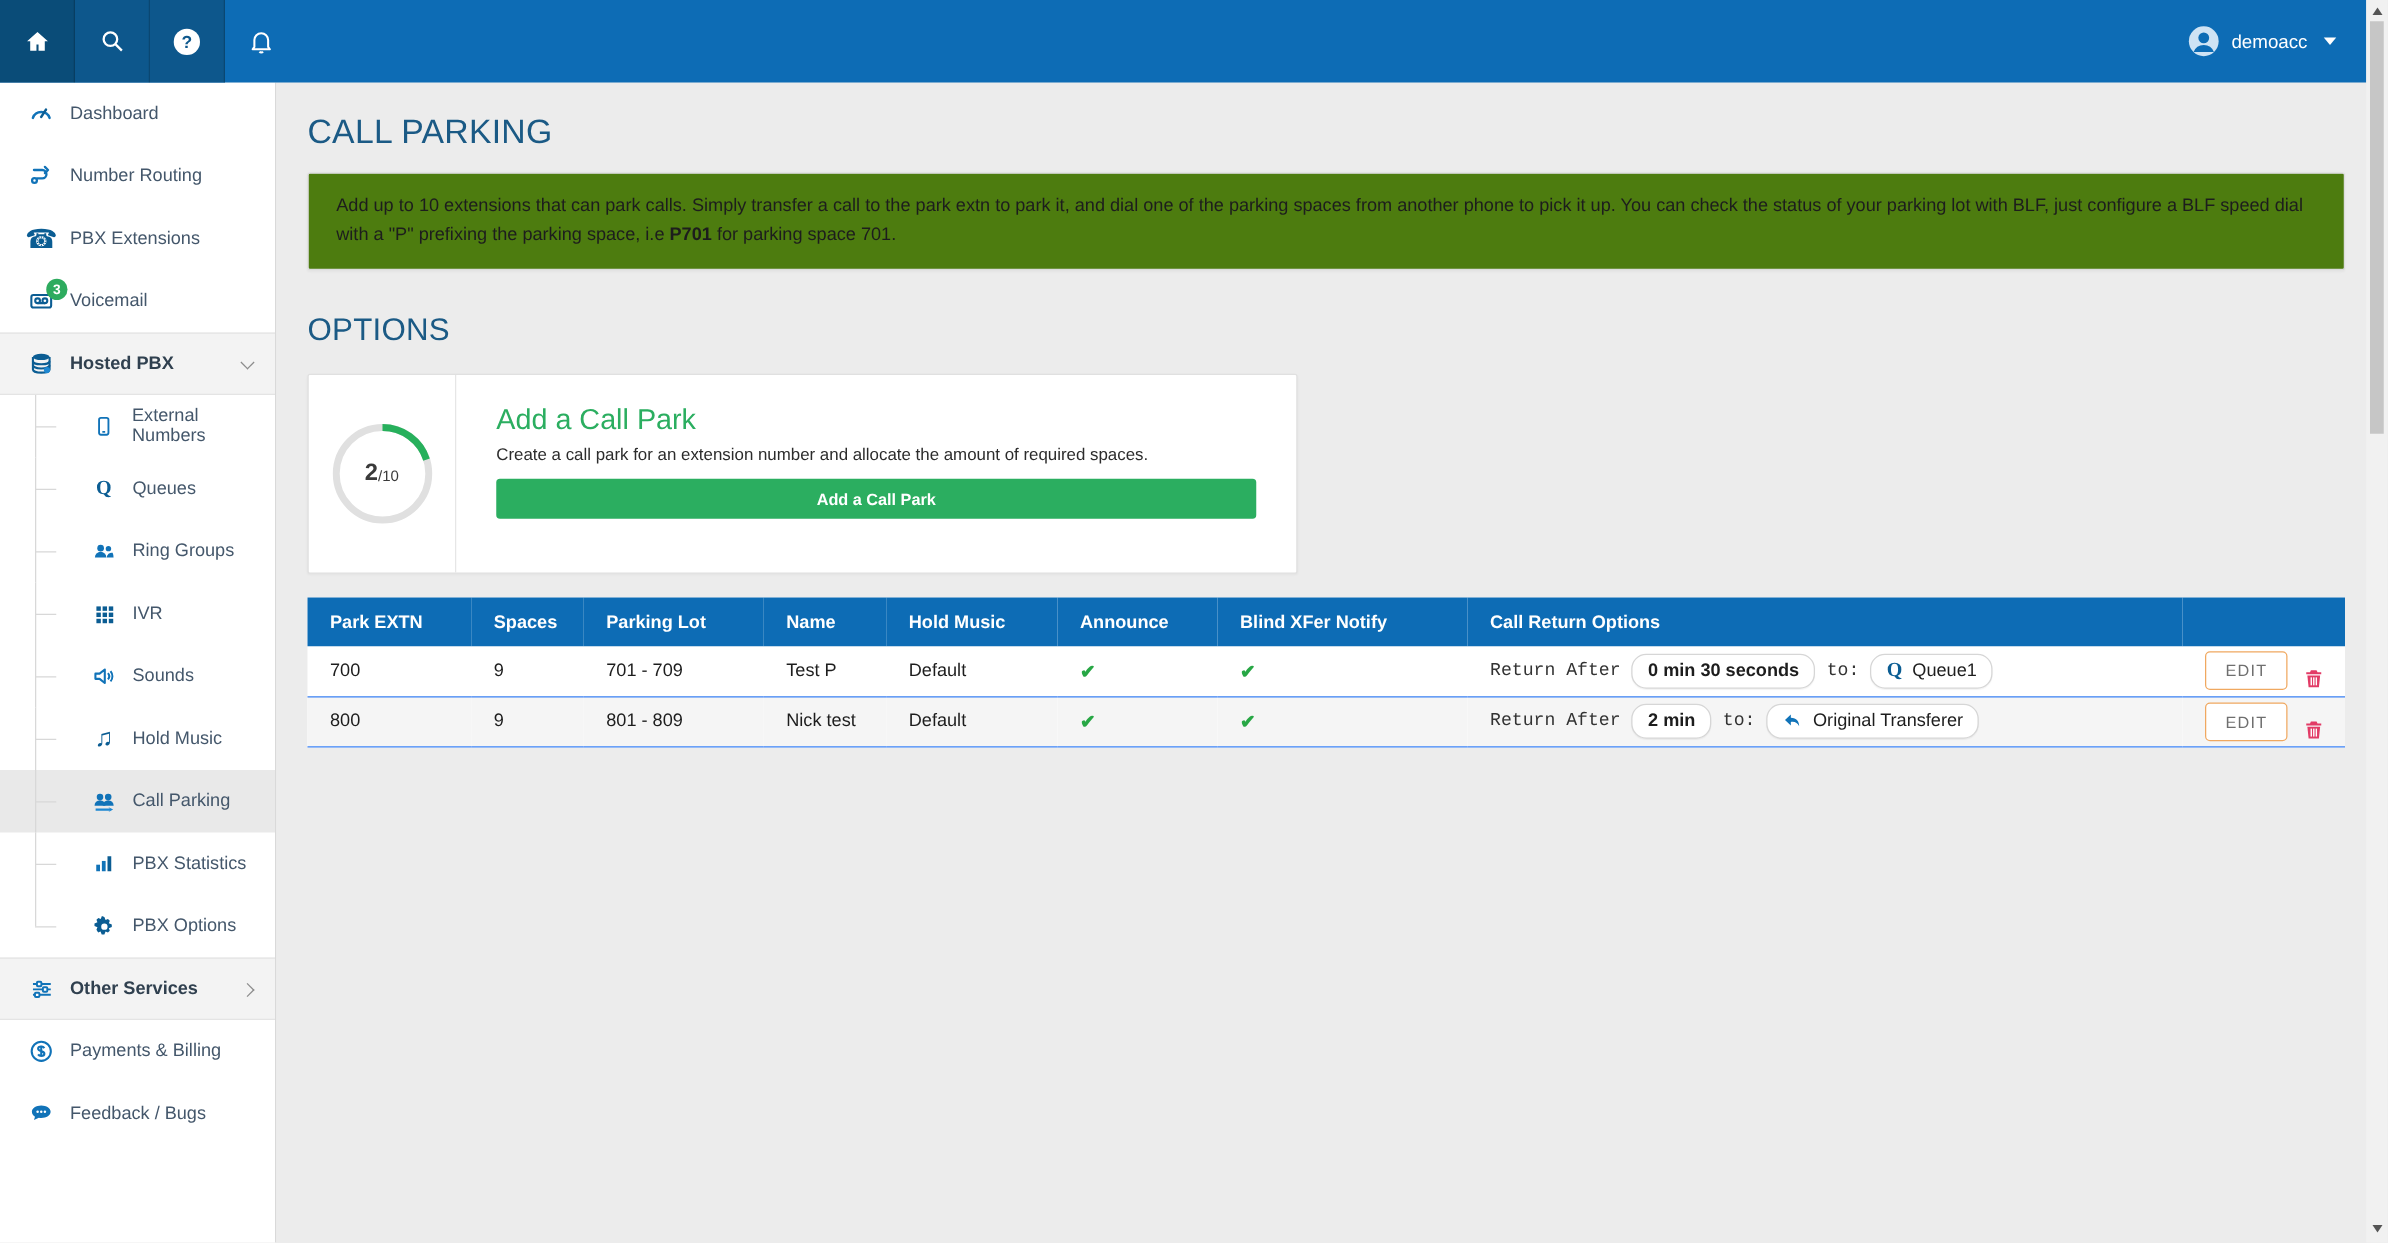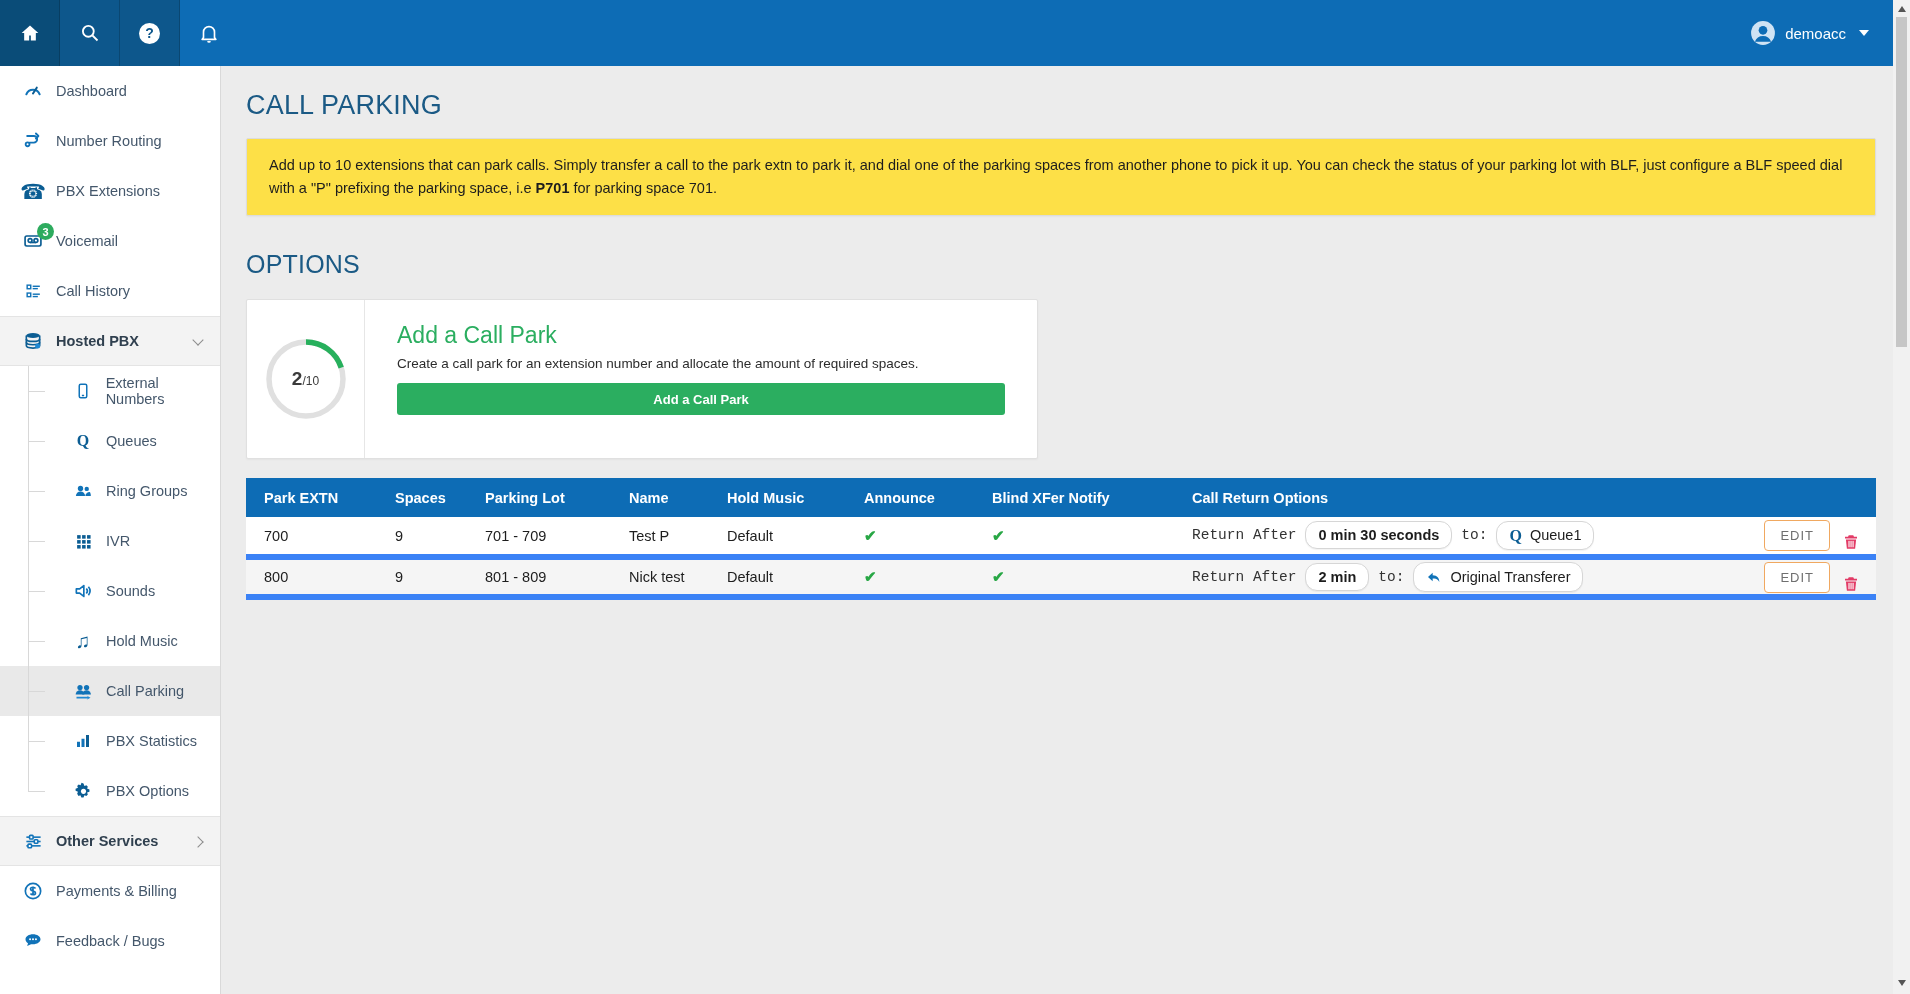--- a/index.html
+++ b/index.html
@@ -43,41 +43,41 @@
   .chev.right{transform:rotate(-45deg);top:21px;}
   .icx svg,.icx span{vertical-align:middle;}
   .glyph{font-size:19px;color:#0b5d93;line-height:1;}
   .q-glyph{color:#0b5d93;font-weight:bold;font-size:16px;font-family:"Liberation Serif",serif;line-height:1;}
 
   
   .main{position:absolute;left:222px;top:66px;right:17px;bottom:0;background:#ececec;
         padding:0 0 0 24px;overflow:hidden;}
   .page-title{margin:24px 0 0;font-size:27px;color:#1b5a85;font-weight:400;letter-spacing:.2px;}
   .section-title{margin:34px 0 0;font-size:25px;color:#1b5a85;font-weight:400;letter-spacing:.2px;}
-  .intro-card{margin-top:17px;width:1630px;background:#fde047;border:1px solid #dcdcdc;border-radius:2px;
+  .intro-card{margin-top:17px;width:1630px;background:#4d7c0f;border:1px solid #dcdcdc;border-radius:2px;
               padding:15px 22px;font-size:14.5px;line-height:23px;color:#1d1d1d;box-shadow:0 1px 2px rgba(0,0,0,.04);}
   .options-card{margin-top:20px;width:792px;height:160px;background:#fff;border:1px solid #e0e0e0;
                 border-radius:2px;display:flex;box-shadow:0 1px 2px rgba(0,0,0,.04);}
   .gauge-cell{width:152px;border-right:1px solid #e6e6e6;display:flex;align-items:center;justify-content:center;}
   .gauge-wrap{position:relative;width:94px;height:94px;}
   .gauge-text{position:absolute;inset:0;display:flex;align-items:center;justify-content:center;}
   .g-used{font-size:19px;font-weight:bold;color:#3a3a3a;}
   .g-total{font-size:12px;color:#3a3a3a;margin-top:3px;}
   .addpark-cell{flex:1;padding:22px 32px 0;}
   .addpark-title{color:#2bae60;font-size:23px;font-weight:400;}
   .addpark-sub{font-size:13.5px;color:#2c2c2c;margin-top:7px;}
   .addpark-btn{margin-top:12px;width:608px;height:32px;background:#2bae60;color:#fff;border:none;
                border-radius:3px;font-size:13px;font-weight:bold;cursor:pointer;font-family:inherit;}
 
   
   .parks-table{margin-top:19px;width:1630px;border-collapse:collapse;table-layout:fixed;
                background:#fff;font-size:14.5px;}
   .parks-table thead th{background:#0d6cb5;color:#fff;text-align:left;font-weight:bold;height:39px;
                         padding:0 0 0 18px;}
-  .parks-table tbody td{height:40px;padding:0 0 0 18px;color:#1d1d1d;border-bottom:6px solid #3b82f6;}
+  .parks-table tbody td{height:40px;padding:0 0 0 18px;color:#1d1d1d;border-bottom:1px solid #3b82f6;}
   .parks-table tbody tr.alt{background:#f5f5f5;}
   .check{color:#28a745;font-size:15px;font-weight:bold;}
   .cr{display:flex;align-items:center;gap:9px;}
   .cr-label{color:#333;font-family:Liberation Mono, monospace;}
   .pill{background:#fff;border:1px solid #d6d6d6;border-radius:12px;padding:5px 12px;display:inline-flex;
         align-items:center;gap:8px;box-shadow:0 1px 1px rgba(0,0,0,.05);cursor:pointer;}
   .pill.bold{font-weight:bold;}
   .actions{display:flex;align-items:flex-end;justify-content:flex-end;gap:12px;padding-right:16px;}
   .edit-btn{background:#fff;border:1px solid #f0a860;border-radius:4px;color:#6f6f6f;font-size:13px;
             letter-spacing:1px;padding:7px 15px;cursor:pointer;font-family:inherit;}
@@ -165,33 +165,20 @@
         <span class="ic icx">
           <svg viewBox="0 0 24 24" width="20" height="20" fill="none" stroke="#0b5d93" stroke-width="2">
             <rect x="2.5" y="6" width="19" height="12" rx="2"></rect>
             <circle cx="8.5" cy="11.5" r="2.3"></circle>
             <circle cx="15.5" cy="11.5" r="2.3"></circle>
             <line x1="8.5" y1="13.8" x2="15.5" y2="13.8"></line>
           </svg>
           <span class="nbadge">3</span>
         </span>
         <span>Voicemail</span>
-      </div>
-      <div class="side-item lvl0">
-        <span class="ic icx">
-          <svg viewBox="0 0 24 24" width="19" height="19" fill="#1173b8">
-            <rect x="4" y="4" width="4.5" height="4.5" fill="none" stroke="#1173b8" stroke-width="1.8"></rect>
-            <rect x="4" y="14" width="4.5" height="4.5" fill="none" stroke="#1173b8" stroke-width="1.8"></rect>
-            <rect x="11" y="4.5" width="9" height="1.8"></rect>
-            <rect x="11" y="7.5" width="6.5" height="1.8"></rect>
-            <rect x="11" y="14.5" width="9" height="1.8"></rect>
-            <rect x="11" y="17.5" width="6.5" height="1.8"></rect>
-          </svg>
-        </span>
-        <span>Call History</span>
       </div>
       <div class="side-item lvl0 section">
         <span class="ic icx">
           <svg viewBox="0 0 24 24" width="20" height="20">
             <ellipse cx="12" cy="5.5" rx="8" ry="3" fill="#0b5d93"></ellipse>
             <path d="M4 5.5v4c0 1.7 3.6 3 8 3s8-1.3 8-3v-4" fill="none" stroke="#0b5d93" stroke-width="2"></path>
             <path d="M4 9.5v4c0 1.7 3.6 3 8 3s8-1.3 8-3v-4" fill="none" stroke="#0b5d93" stroke-width="2"></path>
             <path d="M4 13.5v4c0 1.7 3.6 3 8 3s8-1.3 8-3v-4" fill="none" stroke="#0b5d93" stroke-width="2"></path>
             <circle cx="17.5" cy="18" r="3" fill="#1e88d2"></circle>
           </svg>

